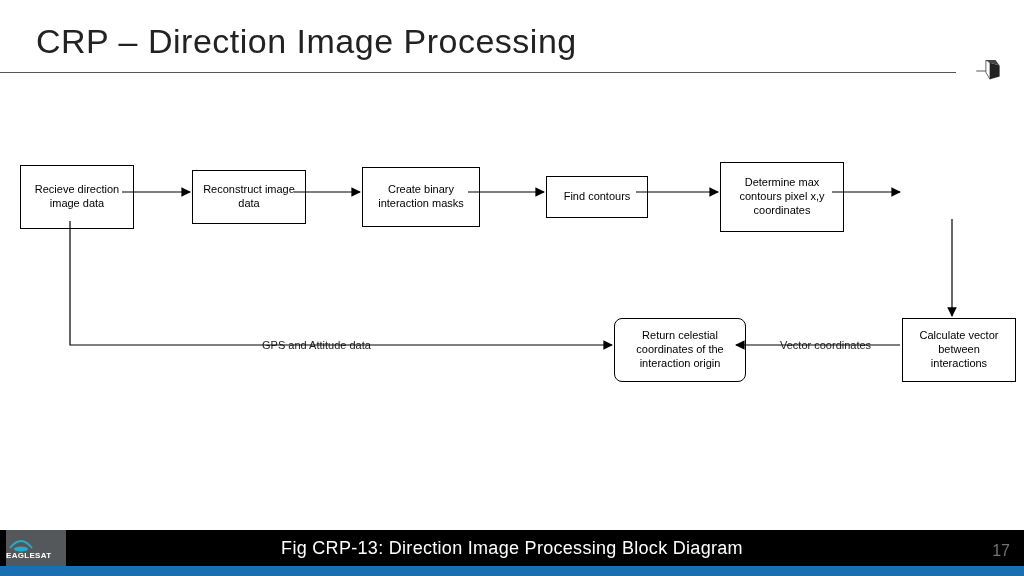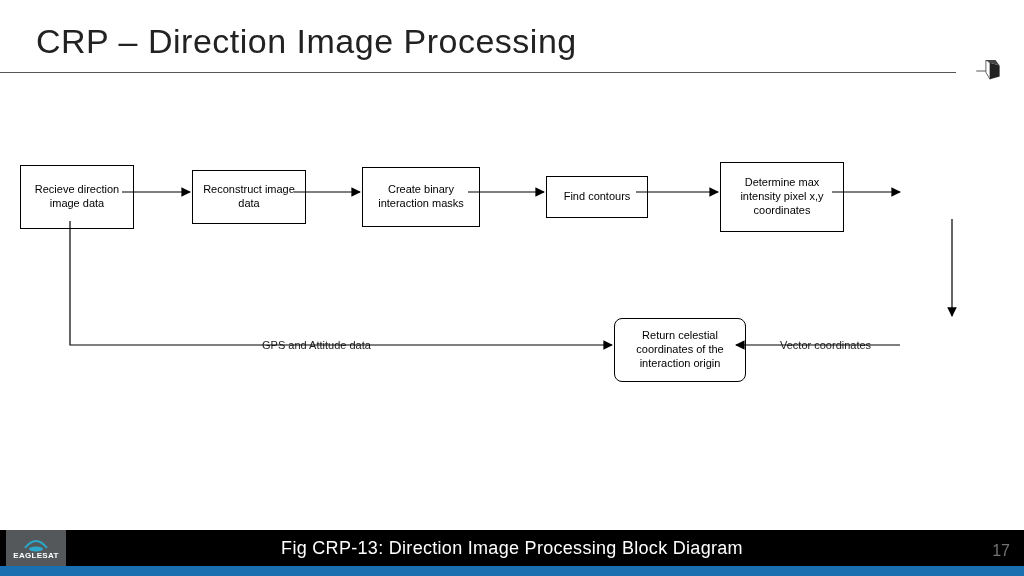--- a/index.html
+++ b/index.html
@@ -8,21 +8,21 @@
   .title-rule{position:absolute;left:0;top:72px;width:956px;height:0;border-top:1px solid #555}
   .cube{position:absolute;right:20px;top:60px;width:28px;height:22px}
   .box{position:absolute;border:1px solid #000;background:#fff;display:flex;align-items:center;justify-content:center;text-align:center;font-size:11px;line-height:1.25;padding:4px 6px;font-family:Arial,sans-serif}
   .rnd{border-radius:8px}
   .edge-label{position:absolute;font-size:11px;font-family:Arial,sans-serif;color:#222;background:#fff;padding:0 4px;white-space:nowrap}
   svg.arrows{position:absolute;left:0;top:0;width:1024px;height:576px;pointer-events:none}
   .footer-bar{position:absolute;left:0;bottom:10px;width:1024px;height:36px;background:#000000;display:flex;align-items:center;justify-content:center}
   .footer-bar .cap{color:#fff;font-size:18px;font-weight:300;letter-spacing:.3px}
   .footer-rule{position:absolute;left:0;bottom:0;width:1024px;height:10px;background:#1a6fb0}
   .page{position:absolute;right:14px;bottom:16px;color:#737373;font-size:16px;font-weight:300}
-  .logo{position:absolute;left:6px;bottom:10px;width:60px;height:36px;display:flex;flex-direction:column;align-items:center;justify-content:center;background:#55585b}
+  .logo{position:absolute;left:6px;bottom:10px;width:60px;height:36px;display:flex;flex-direction:column;justify-content:center;background:#55585b}
   .logo svg{display:block}
   .logo-text{font-size:8px;font-weight:700;color:#fff;letter-spacing:.3px;line-height:1}
 </style>
 </head>
 <body>
 <div class="slide">
 
 <div class="title">CRP – Direction Image Processing</div>
 <div class="title-rule"></div>
 
@@ -30,22 +30,23 @@
   <line x1="0" y1="16" x2="14" y2="16" stroke="#333" stroke-width="1.2"></line>
   <polygon points="20,4 34,8 34,24 20,28 20,4" fill="#222"></polygon>
   <polygon points="20,4 34,8 28,0 14,0" fill="#444"></polygon>
   <polygon points="20,4 14,0 14,18 20,28" fill="#fff" stroke="#222" stroke-width="1"></polygon>
 </svg>
 
 <div class="box" style="left:20px;top:165px;width:100px;height:54px">Recieve direction image data</div>
 <div class="box" style="left:192px;top:170px;width:100px;height:44px">Reconstruct image data</div>
 <div class="box" style="left:362px;top:167px;width:104px;height:50px">Create binary interaction masks</div>
 <div class="box" style="left:546px;top:176px;width:88px;height:32px">Find contours</div>
-<div class="box" style="left:720px;top:162px;width:110px;height:60px">Determine max intensity pixel x,y coordinates</div>
+<div class="box" style="left:720px;top:162px;width:110px;height:60px">Determine max contours pixel x,y coordinates</div>
 
+<div class="box" style="left:902px;top:318px;width:100px;height:54px">Calculate vector between interactions</div>
 <div class="box rnd" style="left:614px;top:318px;width:118px;height:54px">Return celestial coordinates of the interaction origin</div>
 
 <div class="edge-label" style="left:258px;top:339px">GPS and Attitude data</div>
 <div class="edge-label" style="left:776px;top:339px">Vector coordinates</div>
 
 <svg class="arrows">
   <defs>
     <marker id="ah" viewBox="0 0 10 10" refX="9" refY="5" markerWidth="8" markerHeight="8" orient="auto-start-reverse">
       <path d="M 0 0 L 10 5 L 0 10 z" fill="#000"></path>
     </marker>

